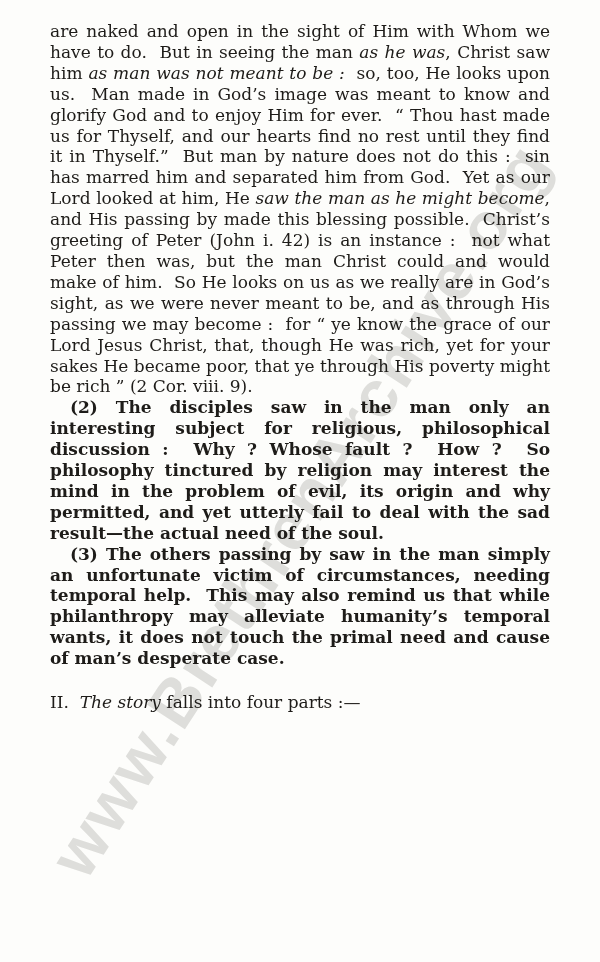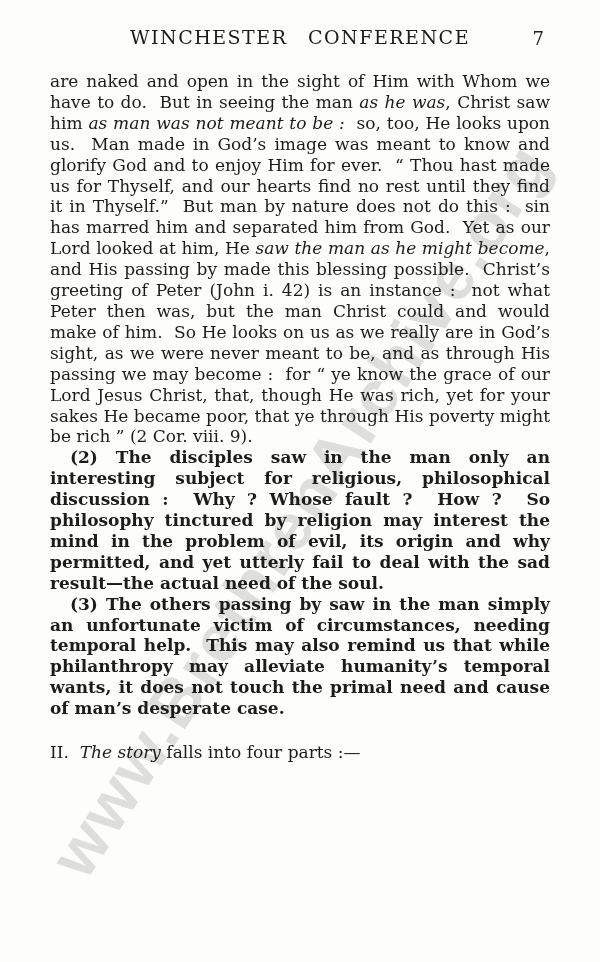--- a/index.html
+++ b/index.html
@@ -58,24 +58,20 @@
   .para.indent { text-indent: 20px; font-weight: bold; }
   .para.space-before { margin-top: 23px; }
   .para em { font-style: italic; }
 </style>
 </head>
 <body>
 
 <div class="page" style="--paper: #fdfdfb; --ink: #1e1c19; --wm: #dededb;">
   <div class="watermark">www.BrethrenArchive.org</div>
 
-  <div class="header">
-    <span class="running-title">WINCHESTER CONFERENCE</span>
-    <span class="page-number">7</span>
-  </div>
 
   <div class="body-text">
       <p class="para"><span>are naked and open in the sight of Him with Whom we have to do.&nbsp; But in seeing the man </span><em>as he was</em><span>, Christ saw him </span><em>as man was not meant to be&nbsp;:</em><span>&nbsp; so, too, He looks upon us.&nbsp; Man made in God’s image was meant to know and glorify God and to enjoy Him for ever.&nbsp; “&nbsp;Thou hast made us for Thyself, and our hearts find no rest until they find it in Thyself.”&nbsp; But man by nature does not do this&nbsp;:&nbsp; sin has marred him and separated him from God.&nbsp; Yet as our Lord looked at him, He </span><em>saw the man as he might become</em><span>, and His passing by made this blessing possible.&nbsp; Christ’s greeting of Peter (John i. 42) is an instance&nbsp;:&nbsp; not what Peter then was, but the man Christ could and would make of him.&nbsp; So He looks on us as we really are in God’s sight, as we were never meant to be, and as through His passing we may become&nbsp;:&nbsp; for “&nbsp;ye know the grace of our Lord Jesus Christ, that, though He was rich, yet for your sakes He became poor, that ye through His poverty might be rich&nbsp;” (2 Cor. viii. 9).</span></p>
       <p class="para indent"><span>(2) The disciples saw in the man only an interesting subject for religious, philosophical discussion&nbsp;:&nbsp; Why&nbsp;? Whose fault&nbsp;?&nbsp; How&nbsp;?&nbsp; So philosophy tinctured by religion may interest the mind in the problem of evil, its origin and why permitted, and yet utterly fail to deal with the sad result—the actual need of the soul.</span></p>
       <p class="para indent"><span>(3) The others passing by saw in the man simply an unfortunate victim of circumstances, needing temporal help.&nbsp; This may also remind us that while philanthropy may alleviate humanity’s temporal wants, it does not touch the primal need and cause of man’s desperate case.</span></p>
       <p class="para space-before"><span>II.&nbsp; </span><em>The story</em><span> falls into four parts&nbsp;:—</span></p>
     </div>
 </div>
 
 </body></html>

